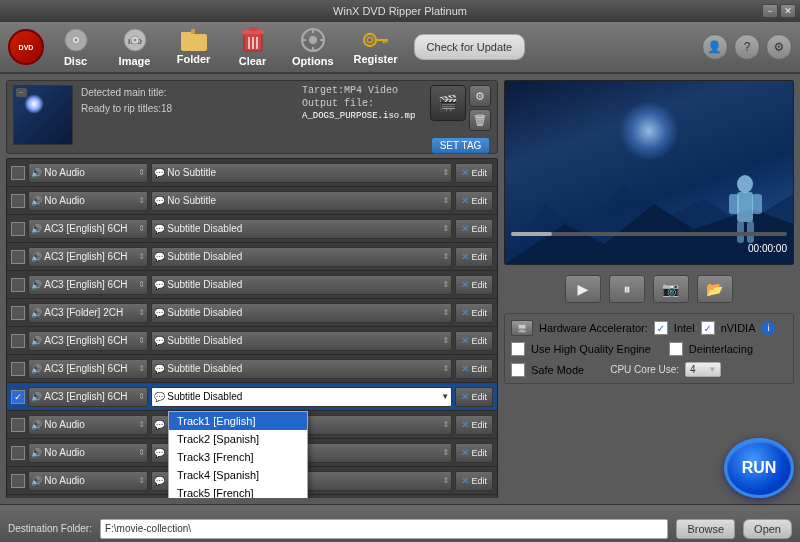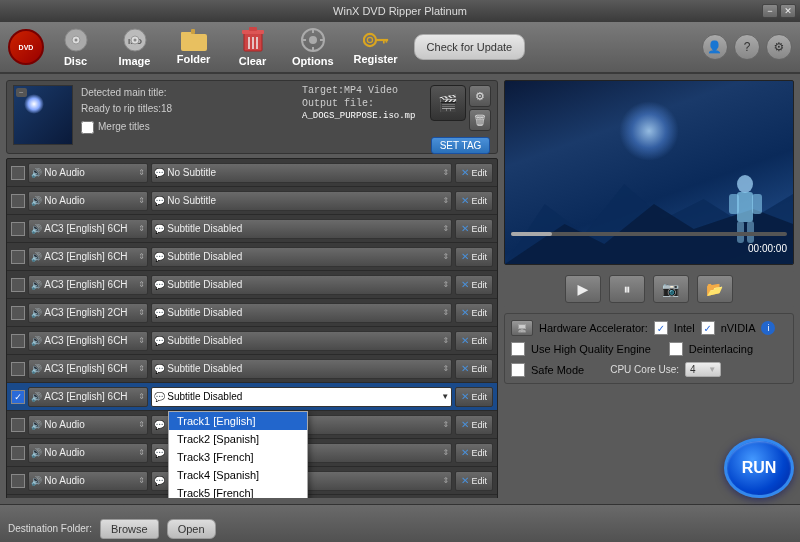--- a/index.html
+++ b/index.html
@@ -600,24 +600,20 @@
   <div class="left-panel">
 
     <div class="info-bar">
       <div class="thumbnail">
         <div class="thumb-star"></div>
         <div class="thumb-minus">−</div>
       </div>
       <div class="info-text">
         <div><span>Detected main title:</span></div>
         <div>Ready to rip titles:18</div>
-        <div class="merge-row">
-          <input type="checkbox" style="">
-          <span>Merge titles</span>
-        </div>
       </div>
       <div style="display:flex;flex-direction:column;gap:2px;font-size:10px;color:#ccc;min-width:120px;font-family:Liberation Mono, monospace;">
         <div>Target:MP4 Video</div>
         <div>Output file:</div>
         <div style="color:#fff;font-size:9px;white-space:nowrap;overflow:hidden;text-overflow:ellipsis;max-width:120px;">A_DOGS_PURPOSE.iso.mp</div>
       </div>
       <div class="info-actions">
         <div style="display:flex;gap:3px;">
           <div class="film-icon-btn">🎬</div>
           <div style="display:flex;flex-direction:column;gap:2px;">
@@ -714,21 +710,21 @@
             </div>
             <div class="edit-btn">
               <span class="edit-x">✕</span>
               <span>Edit</span>
             </div>
           </div>
           <div class="track-row">
             <div class="track-checkbox" style="color: rgb(255, 255, 255); font-size: 9px;"></div>
             <div class="audio-select">
               <span style="font-size:9px;color:#aaa;">🔊</span>
-              <span style="flex:1;overflow:hidden;text-overflow:ellipsis;white-space:nowrap;font-size:10px;margin-left:2px;">AC3 [English] 2CH</span>
+              <span style="flex:1;overflow:hidden;text-overflow:ellipsis;white-space:nowrap;font-size:10px;margin-left:2px;">AC3 [Folder] 2CH</span>
               <span class="select-arrow">⇕</span>
             </div>
             <div class="sub-select" style="cursor: pointer;">
               <span style="font-size:9px;color:#aaa;">💬</span>
               <span style="flex:1;overflow:hidden;text-overflow:ellipsis;white-space:nowrap;font-size:10px;margin-left:2px;">Subtitle Disabled</span>
               <span class="select-arrow">⇕</span>
             </div>
             <div class="edit-btn">
               <span class="edit-x">✕</span>
               <span>Edit</span>
@@ -908,15 +904,18 @@
     </div>
 
     <div class="run-area">
       <div class="run-button">RUN</div>
     </div>
   </div>
 </div>
 
 <div class="status-bar">
   <span class="dest-label">Destination Folder:</span>
+  <div class="dest-path">
+    <span>F:\movie-collection\</span>
+  </div>
   <div class="browse-btn">Browse</div>
   <div class="open-btn">Open</div>
 </div>
 
 </body></html>

